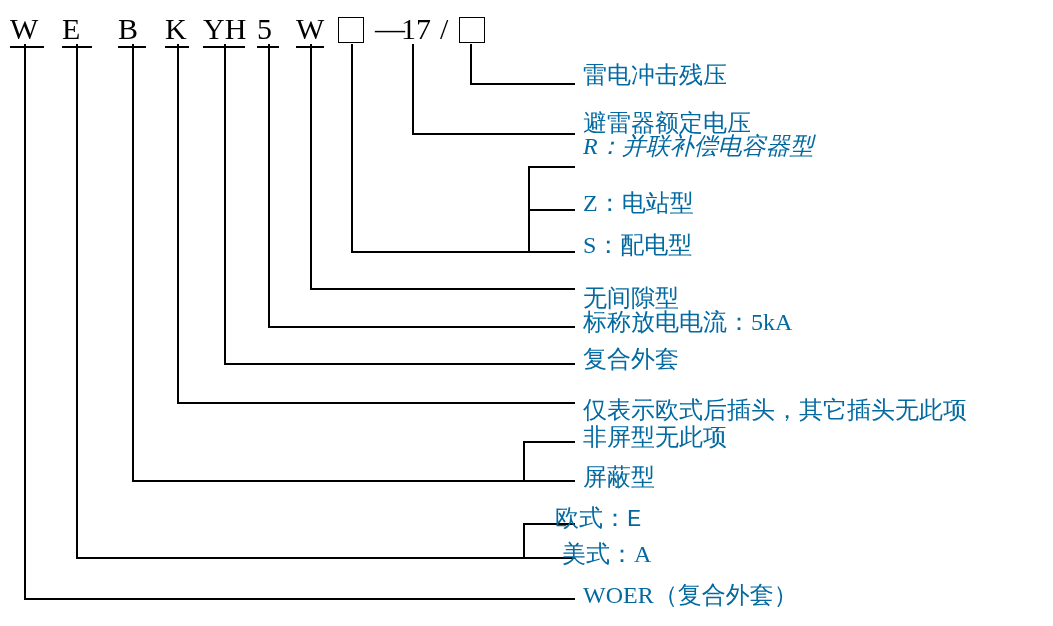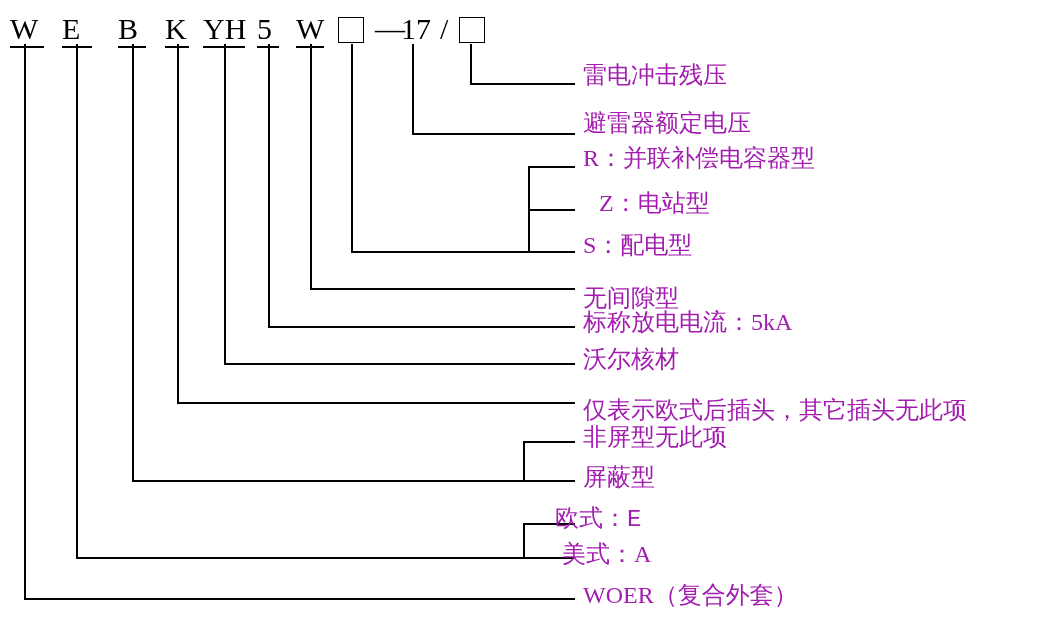--- a/index.html
+++ b/index.html
@@ -37,21 +37,21 @@
     background: #000;
   }
   .hseg { height: 1.5px; }
   .vseg { width: 1.5px; }
   
   .label {
     position: absolute;
     font-family: "Liberation Serif", "DejaVu Serif", serif;
     font-size: 24px;
     line-height: 28px;
-    color: #a21caf;
+    color: #0369a1;
     white-space: nowrap;
   }
 </style>
 </head>
 <body>
 
 <div id="stage">
 
   <div>
     <div class="code-char" style="left:10px; top:14px;">W</div>
@@ -113,26 +113,26 @@
     <div class="seg vseg" style="left:523px; top:523px; height:36px;"></div>
     <div class="seg hseg" style="left:523px; top:523px; width:52px;"></div>
 
     <div class="seg vseg" style="left:24px; top:44px; height:556px;"></div>
     <div class="seg hseg" style="left:24px; top:598px; width:551px;"></div>
   </div>
 
   <div>
     <div class="label" style="left:583px; top:61px;">雷电冲击残压</div>
     <div class="label" style="left:583px; top:111px;font-family:Liberation Mono, monospace;">避雷器额定电压</div>
-    <div class="label" style="left:583px; top:144px;">R：并联补偿电容器型</div>
-    <div class="label" style="left:583px; top:189px;margin-left:16px;">Z：电站型</div>
+    <div class="label" style="left:583px; top:132px;font-style:italic;">R：并联补偿电容器型</div>
+    <div class="label" style="left:583px; top:189px;">Z：电站型</div>
     <div class="label" style="left:583px; top:231px;">S：配电型</div>
     <div class="label" style="left:583px; top:286px;font-family:Liberation Mono, monospace;">无间隙型</div>
     <div class="label" style="left:583px; top:308px;">标称放电电流：5kA</div>
-    <div class="label" style="left:583px; top:345px;">沃尔核材</div>
+    <div class="label" style="left:583px; top:345px;">复合外套</div>
     <div class="label" style="left:583px; top:396px;">仅表示欧式后插头，其它插头无此项</div>
     <div class="label" style="left:583px; top:423px;">非屏型无此项</div>
     <div class="label" style="left:583px; top:463px;">屏蔽型</div>
     <div class="label" style="left:555px; top:506px;font-family:Liberation Mono, monospace;">欧式：E</div>
     <div class="label" style="left:562px; top:540px;">美式：A</div>
     <div class="label" style="left:583px; top:581px;">WOER（复合外套）</div>
   </div>
 
 </div>
 

